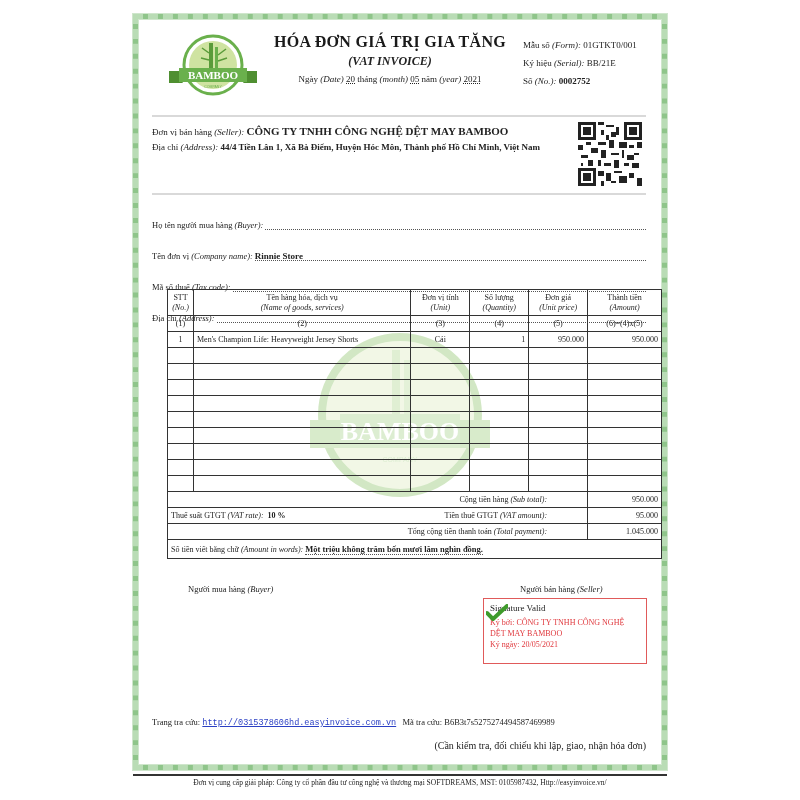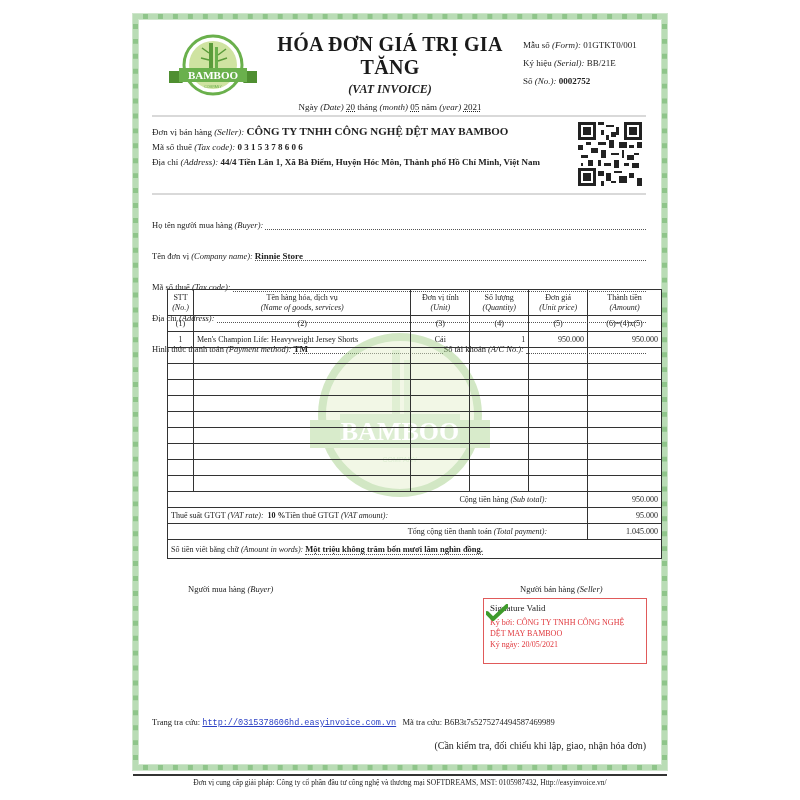--- a/index.html
+++ b/index.html
@@ -16,21 +16,21 @@
       content: ""; position: absolute; inset: -5px;
       border: 5px dashed #b9dcb5; pointer-events: none;
     }
 
     .abs { position: absolute; }
     .it { font-style: italic; }
 
     
     .logo { left: 165px; top: 33px; width: 96px; height: 70px; }
     .title { left: 270px; top: 33px; width: 240px; text-align: center; }
-    .title h1 { font-size: 20px; font-weight: bold; letter-spacing: 0.3px; color: #1a1a1a; }
+    .title h1 { font-size: 16px; font-weight: bold; letter-spacing: 0.3px; color: #1a1a1a; }
     .title .sub { font-size: 12px; font-weight: bold; font-style: italic; margin-top: 3px; }
     .title .date { font-size: 9px; margin-top: 5px; }
     .title .date u { text-decoration: underline dotted; }
     .meta { left: 523px; top: 36px; font-size: 9px; line-height: 18px; }
 
     .hr { height: 2px; background: #d9d9d9; left: 152px; width: 494px; }
 
     .seller { left: 152px; top: 124px; font-size: 9px; line-height: 15px; }
     .seller .big { font-size: 11px; font-weight: bold; }
     .qr { left: 578px; top: 122px; width: 64px; height: 64px; }
@@ -107,24 +107,20 @@
     <span>Số</span> <span class="it">(No.):</span> <b>0002752</b>
   </div>
 </div>
 
 <div class="abs hr" style="top:115px;"></div>
 
 <div class="abs seller">
   <div>
     <span>Đơn vị bán hàng</span> <span class="it">(Seller):</span>
     <span class="big">CÔNG TY TNHH CÔNG NGHỆ DỆT MAY BAMBOO</span>
-  </div>
-  <div>
-    <span>Mã số thuế</span> <span class="it">(Tax code):</span>
-    <b>0 3 1 5 3 7 8 6 0 6</b>
   </div>
   <div>
     <span>Địa chỉ</span> <span class="it">(Address):</span>
     <b>44/4 Tiền Lân 1, Xã Bà Điểm, Huyện Hóc Môn, Thành phố Hồ Chí Minh, Việt Nam</b>
   </div>
 </div>
 
 <svg class="abs qr" viewBox="0 0 25 25" shape-rendering="crispEdges">
   <rect width="25" height="25" fill="#fff"></rect>
   <g fill="#222">
@@ -187,26 +183,20 @@
     <span class="dots">Rinnie Store</span>
   </div>
   <div class="brow">
     <span>Mã số thuế</span>&nbsp;<span class="it">(Tax code):</span>
     <span class="dots"></span>
   </div>
   <div class="brow">
     <span>Địa chỉ</span>&nbsp;<span class="it">(Address):</span>
     <span class="dots"></span>
   </div>
-  <div class="brow">
-    <span>Hình thức thanh toán</span>&nbsp;<span class="it">(Payment method):</span>
-    <span class="dots" style="flex:0 0 150px;">TM</span>
-    <span>Số tài khoản</span>&nbsp;<span class="it">(A/C No.):</span>
-    <span class="dots"></span>
-  </div>
 </div>
 
 <svg class="abs watermark" viewBox="0 0 200 175">
   <circle cx="100" cy="85" r="78" fill="#e3efc9" stroke="#9ccc7e" stroke-width="8"></circle>
   <rect x="92" y="20" width="8" height="80" fill="#bcdca0"></rect>
   <rect x="104" y="30" width="6" height="70" fill="#c5e1ab"></rect>
   <path d="M10 90 h40 l-10 14 l10 14 h-40 z" fill="#a9d38e"></path>
   <path d="M190 90 h-40 l10 14 l-10 14 h40 z" fill="#a9d38e"></path>
   <rect x="40" y="84" width="120" height="34" fill="#b3d99a"></rect>
   <text x="100" y="110" text-anchor="middle" font-family="Liberation Serif, serif" font-weight="bold" font-size="26" fill="#ffffff">BAMBOO</text>
@@ -320,21 +310,21 @@
         <td></td>
       </tr>
     <tr>
       <td colspan="5" class="r" style="padding-right:40px;">
         <span>Cộng tiền hàng</span> <span class="it">(Sub total):</span>
       </td>
       <td class="r">950.000</td>
     </tr>
     <tr>
       <td colspan="5" style="padding:0;">
-        <div style="display:flex;justify-content:flex-start;padding:0 40px 0 3px;">
+        <div style="display:flex;justify-content:space-between;padding:0 40px 0 3px;">
           <span><span>Thuế suất GTGT</span> <span class="it">(VAT rate):</span>&nbsp; <b>10 %</b></span>
           <span><span>Tiền thuế GTGT</span> <span class="it">(VAT amount):</span></span>
         </div>
       </td>
       <td class="r">95.000</td>
     </tr>
     <tr>
       <td colspan="5" class="r" style="padding-right:40px;">
         <span>Tổng cộng tiền thanh toán</span> <span class="it">(Total payment):</span>
       </td>

